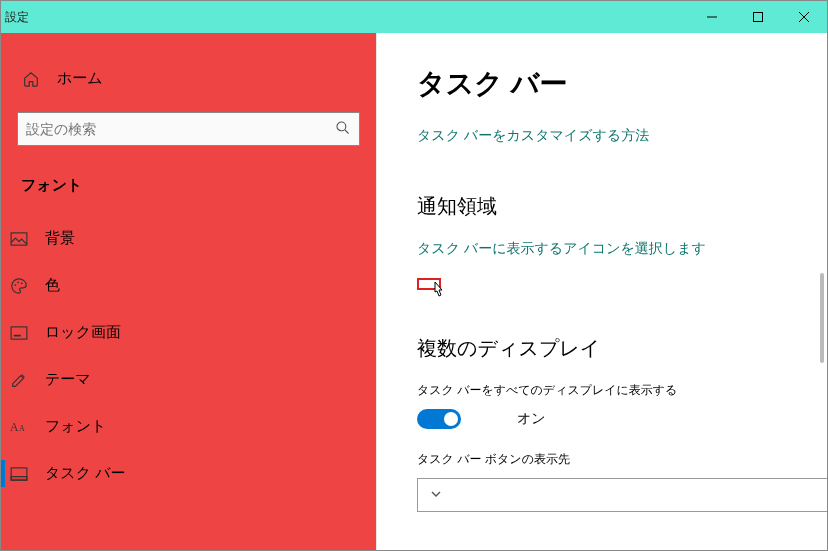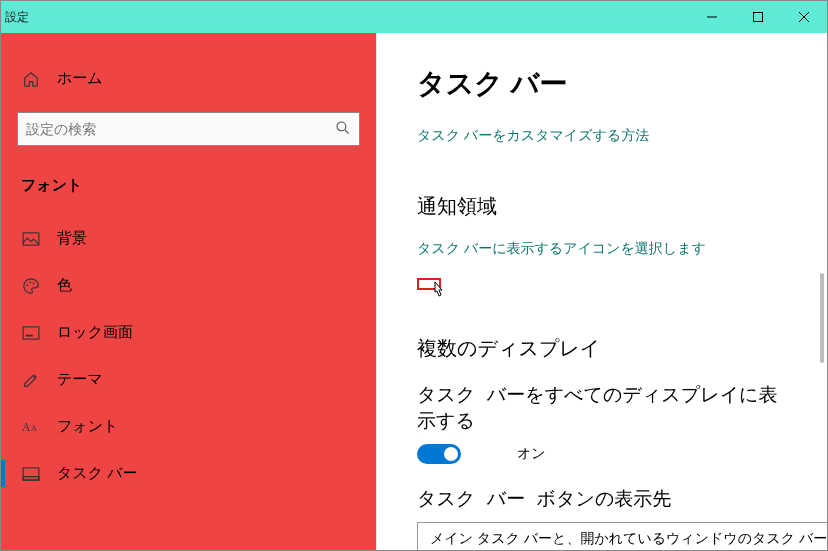--- a/index.html
+++ b/index.html
@@ -78,21 +78,21 @@
     .search-box .search-icon { color: #555; }
     .section-header {
       padding: 6px 20px 20px 20px;
       font-size: 15px;
       font-weight: bold;
     }
     .nav-list { list-style: none; }
     .nav-item {
       display: flex;
       align-items: center;
-      padding: 14px 20px;
+      padding: 14px 8px;
       cursor: pointer;
       position: relative;
     }
     .nav-item.active::before {
       content: "";
       position: absolute;
       left: 0;
       top: 10px;
       bottom: 10px;
       width: 4px;
@@ -131,23 +131,22 @@
       margin-bottom: 14px;
       position: relative;
     }
     .highlight-box .link { margin-bottom: 0; }
     .cursor-icon {
       position: absolute;
       right: -10px;
       bottom: -18px;
     }
     .setting-label {
-      font-size: 19px;
+      font-size: 12px;
       margin-bottom: 10px;
-      font-family: Liberation Mono, monospace;
     }
     .toggle-row {
       display: flex;
       align-items: center;
       margin-bottom: 22px;
     }
     .toggle {
       width: 44px;
       height: 20px;
       background: #0078d4;
@@ -313,21 +312,20 @@
 
     <div class="section-title">複数のディスプレイ</div>
     <div class="setting-label">タスク バーをすべてのディスプレイに表示する</div>
     <div class="toggle-row">
       <div class="toggle"></div>
       <span class="toggle-label">オン</span>
     </div>
 
     <div class="setting-label">タスク バー ボタンの表示先</div>
     <div class="dropdown">
-      <span>メイン タスク バーと、開かれているウィンドウのタスク バー</span>
       <span class="chev">
         <svg width="12" height="12" viewBox="0 0 12 12">
             <path d="M2 4l4 4 4-4" fill="none" stroke="#555" stroke-width="1.4"></path>
           </svg>
       </span>
     </div>
 
     
 
     <div class="scroll-indicator"></div>

